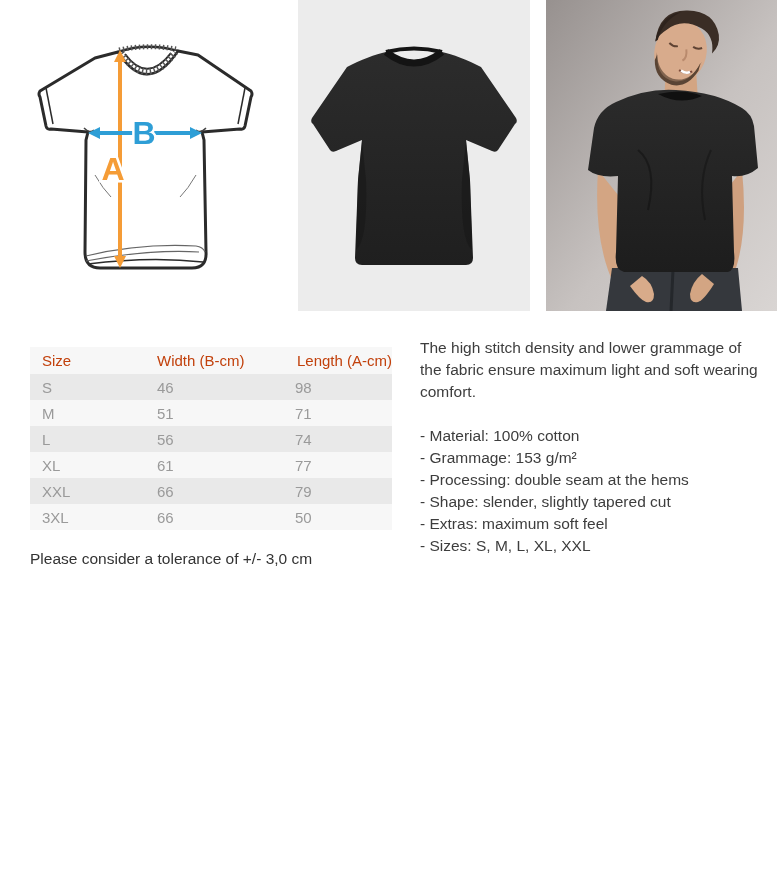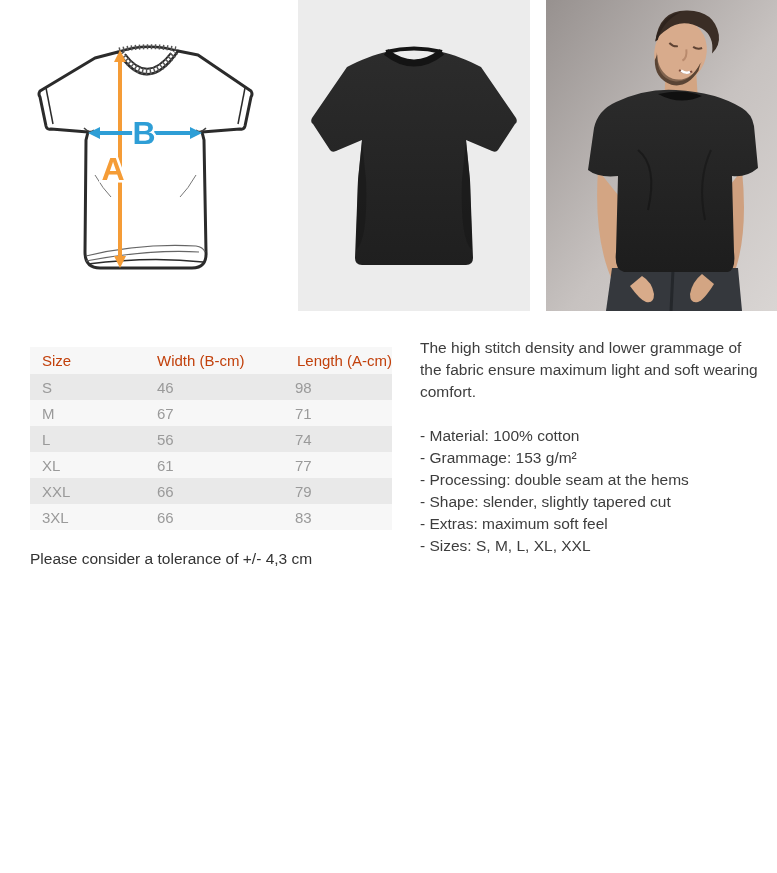--- a/index.html
+++ b/index.html
@@ -202,47 +202,47 @@
       </tr>
     </thead>
     <tbody>
       <tr class="odd">
         <td>S</td>
         <td>46</td>
         <td>98</td>
       </tr>
       <tr class="even">
         <td>M</td>
-        <td>67</td>
+        <td>51</td>
         <td>71</td>
       </tr>
       <tr class="odd">
         <td>L</td>
         <td>56</td>
         <td>74</td>
       </tr>
       <tr class="even">
         <td>XL</td>
         <td>61</td>
         <td>77</td>
       </tr>
       <tr class="odd">
         <td>XXL</td>
         <td>66</td>
         <td>79</td>
       </tr>
       <tr class="even">
         <td>3XL</td>
         <td>66</td>
-        <td>83</td>
+        <td>50</td>
       </tr>
     </tbody>
   </table>
 
-  <div class="tolerance">Please consider a tolerance of +/- 4,3 cm</div>
+  <div class="tolerance">Please consider a tolerance of +/- 3,0 cm</div>
 
   <div class="description">
     <p>The high stitch density and lower grammage of the fabric ensure maximum light and soft wearing comfort.</p>
     <ul class="detail-list">
       <li>- Material: 100% cotton</li>
       <li>- Grammage: 153 g/m²</li>
       <li>- Processing: double seam at the hems</li>
       <li>- Shape: slender, slightly tapered cut</li>
       <li>- Extras: maximum soft feel</li>
       <li>- Sizes: S, M, L, XL, XXL</li>

